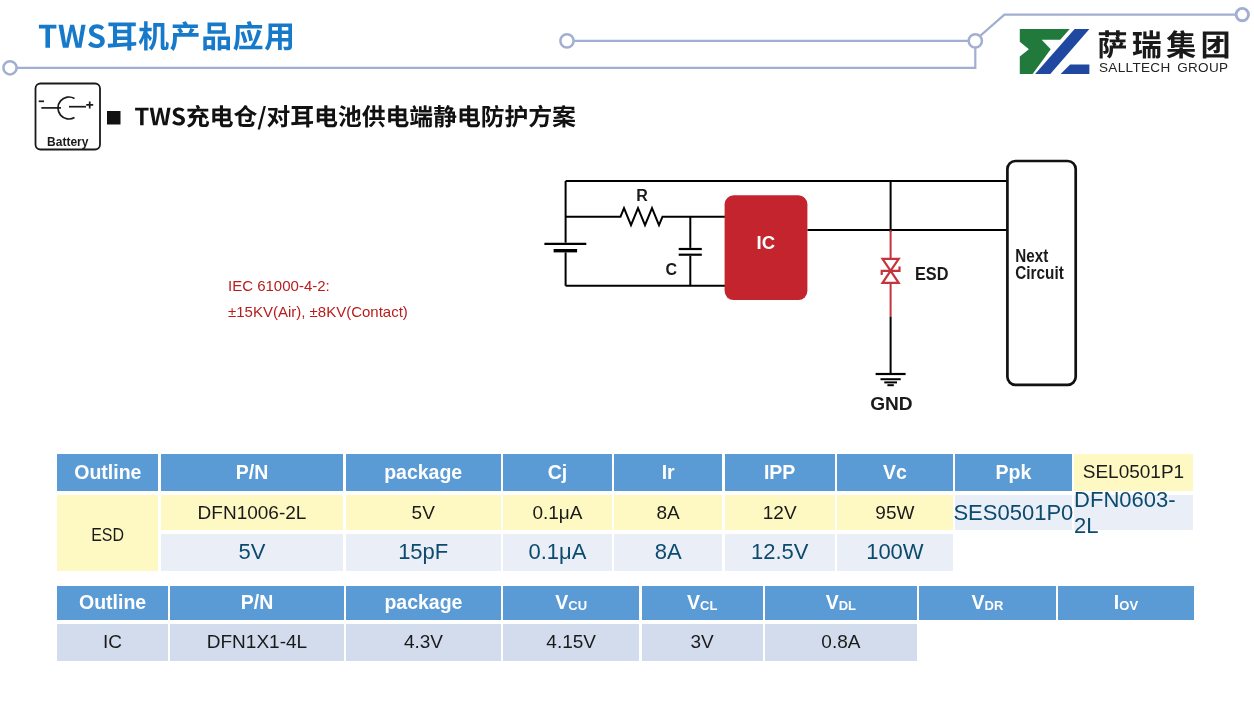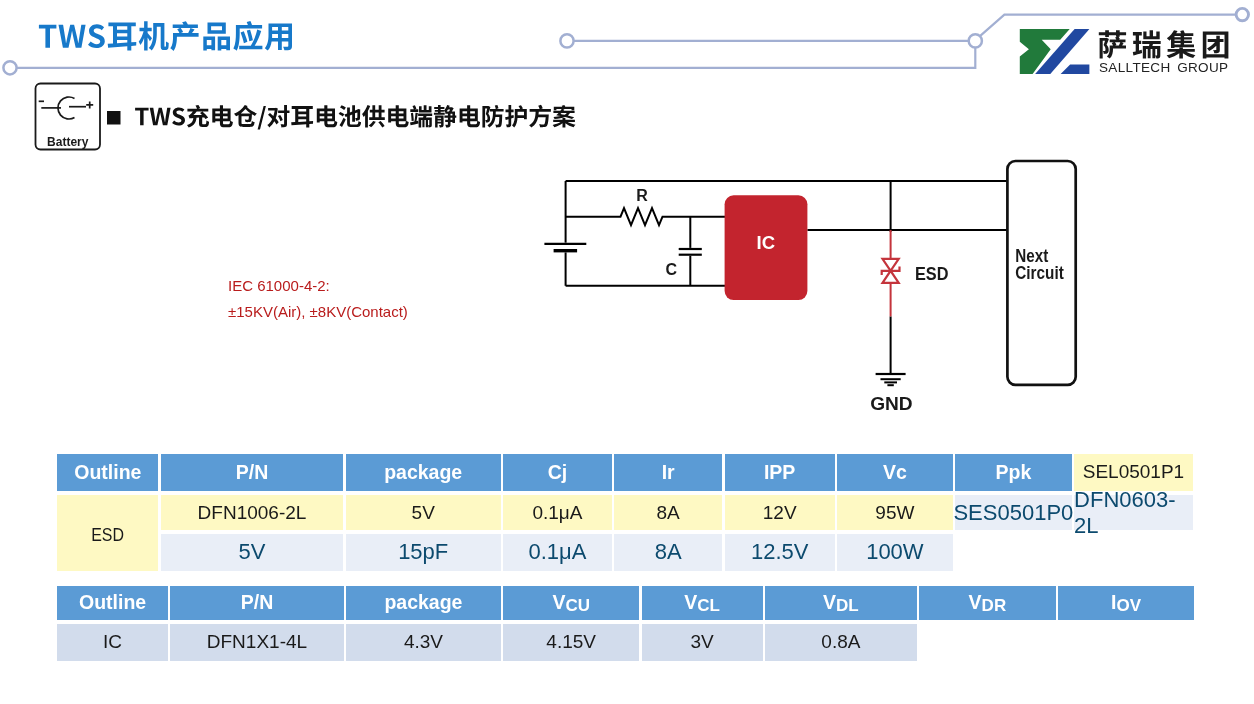--- a/index.html
+++ b/index.html
@@ -3,21 +3,21 @@
 <style>
   html,body{margin:0;padding:0;}
   #page{position:relative;width:1254px;height:704px;background:#fff;overflow:hidden;
         font-family:"Liberation Sans",sans-serif;}
   .abs{position:absolute;}
   .cell{display:flex;align-items:center;justify-content:center;}
   .th{background:#5b9bd5;color:#fff;font-weight:bold;font-size:19.5px;text-align:right;}
   .r1{background:#fef9c3;color:#1a1a1a;font-size:19px;text-align:right;}
   .r2{background:#e9eef7;color:#0c4a6e;font-size:22px;}
   .r3{background:#d2dcec;color:#1a1a1a;font-size:19px;}
-  .sb{font-size:17px;position:relative;top:3.2px;letter-spacing:0;}
+  .sb{font-size:13px;position:relative;top:3.2px;letter-spacing:0;}
 </style></head>
 <body>
 <div id="page">
 
 <svg class="abs" style="left:0;top:0" width="1254" height="170" viewBox="0 0 1254 170">
   <g stroke="#a2afd2" stroke-width="2.2" fill="none">
     <path d="M16.5 67.9 H975.3 V48"></path>
     <path d="M573 40.9 H969"></path>
     <path d="M980.2 35.9 L1004.4 14.6 H1235.6"></path>
   </g>

